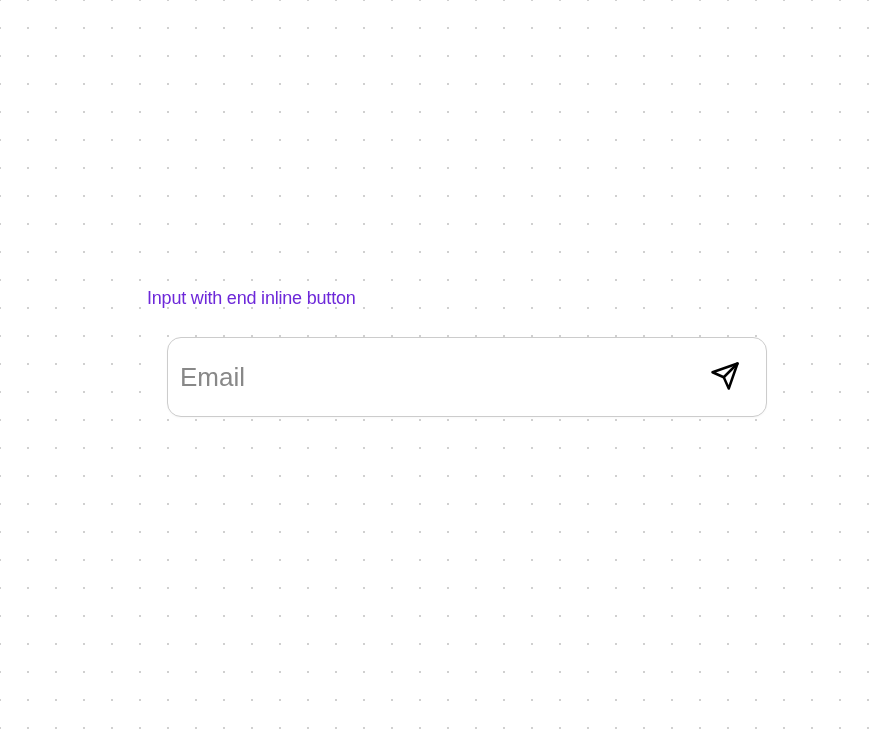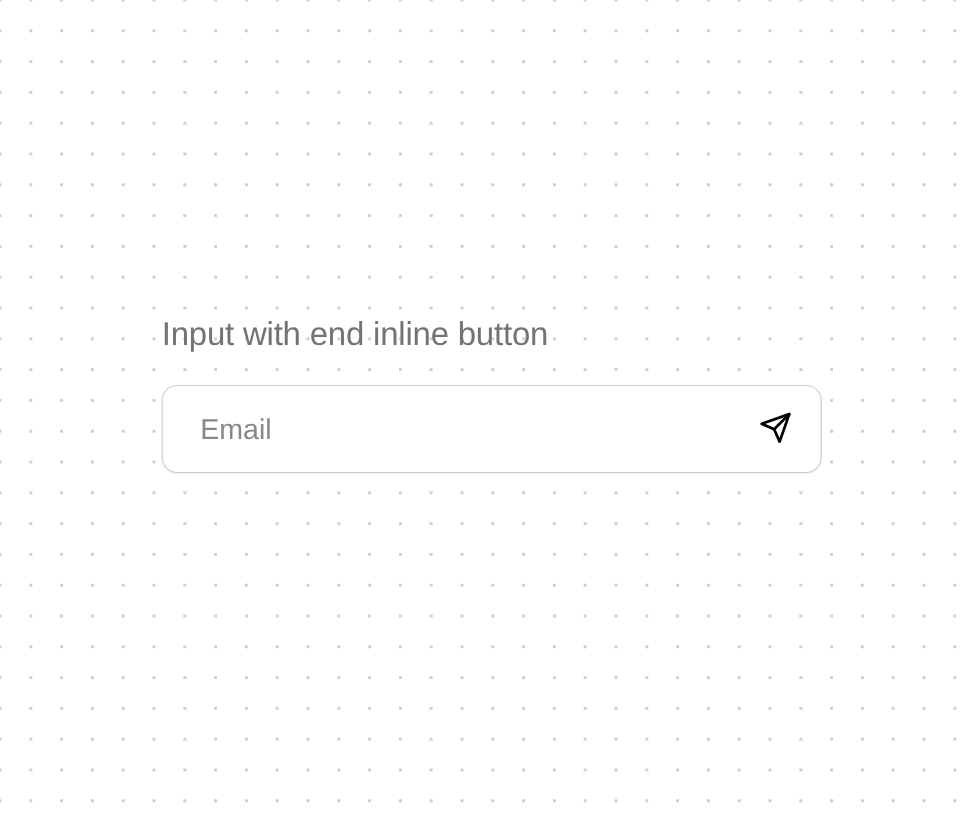--- a/index.html
+++ b/index.html
@@ -20,38 +20,39 @@
     }
     
     .component-container {
       position: absolute;
       left: 147px;
       top: 288px;
       width: 600px;
     }
     
     .component-label {
-      font-size: 30px;
+      font-size: 18px;
       font-weight: 400;
-      color: #737373;
+      color: #6d28d9;
       letter-spacing: -0.2px;
       margin-bottom: 28px;
     }
     
     .input-wrapper {
       position: relative;
       width: 100%;
       height: 80px;
       background-color: #ffffff;
       border: 1px solid #cccccc;
       border-radius: 14px;
       display: flex;
       align-items: center;
-      padding: 0 18px 0 34px;
+      padding: 0 18px 0 12px;
       box-shadow: 0 1px 2px rgba(0,0,0,0.03);
+      margin-left: 20px;
     }
     
     .email-input {
       flex: 1;
       height: 100%;
       border: none;
       outline: none;
       background: transparent;
       font-size: 26px;
       font-family: inherit;

